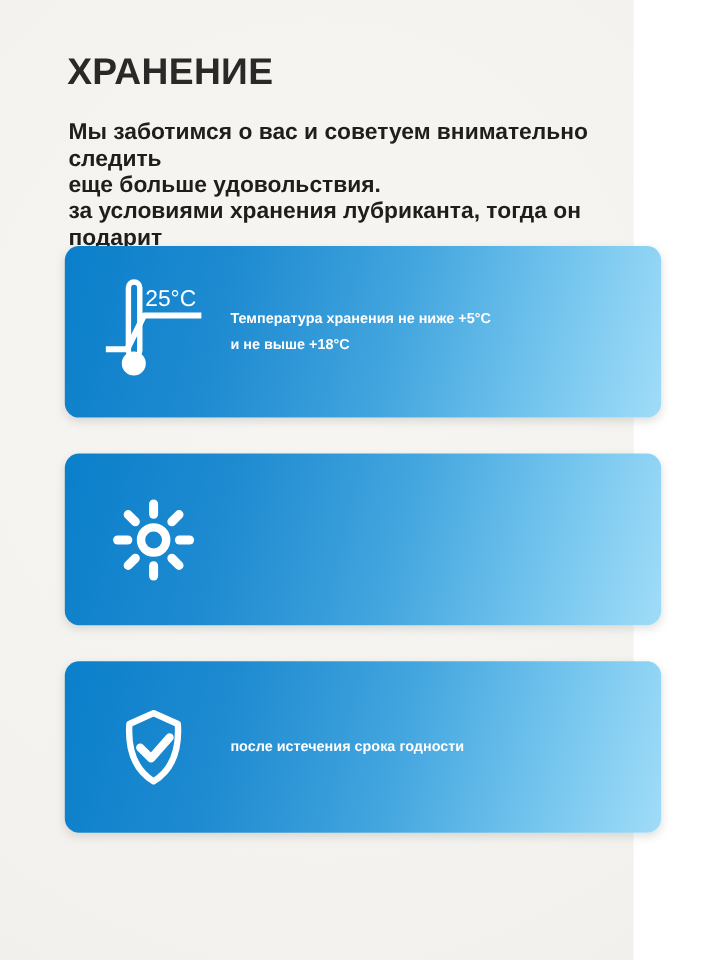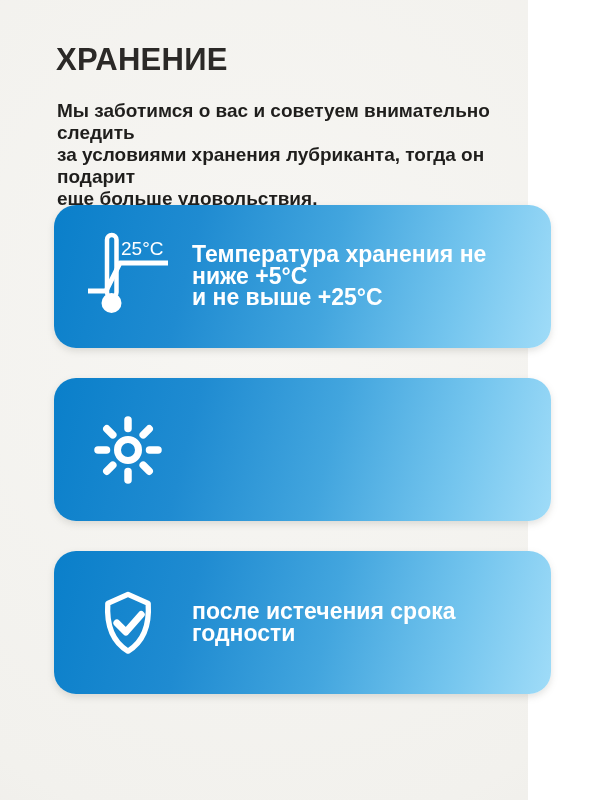--- a/index.html
+++ b/index.html
@@ -19,68 +19,68 @@
   .intro {
     position: absolute; left: 57px; top: 100px; width: 510px; margin: 0;
     font-size: 19px; line-height: 22px; font-weight: 700; color: #1f1e1c;
   }
   .intro-line { display: block; }
   .cards {
     position: absolute; left: 54px; top: 205px; width: 497px;
     display: flex; flex-direction: column; gap: 30px;
   }
   .card {
-    width: 497px; height: 143px; border-radius: 22px;
+    width: 497px; height: 143px; border-radius: 12px;
     background: linear-gradient(104deg, #0a7fca 0%, #1f8bd1 28%, #42a5de 55%, #74c5ee 80%, #a0dcf8 100%);
     box-shadow: 0 3px 7px rgba(125, 122, 112, 0.22);
     display: flex; align-items: center;
     padding: 0 26px 0 26px; box-sizing: border-box;
   }
   .icon-slot {
     width: 96px; min-width: 96px; height: 100px;
     display: flex; align-items: center; justify-content: center;
   }
   .card-text {
     margin-left: 16px; max-width: 336px;
-    color: #ffffff; font-size: 23px; line-height: 21.5px; font-weight: 700;
+    color: #ffffff; font-size: 12px; line-height: 21.5px; font-weight: 700;
   }
   .card-line { display: block; }
   .icon-svg { display: block; }
   .thermo-label {
     font-family: "Liberation Sans", "DejaVu Sans", sans-serif;
     font-weight: 500;
   }
 </style>
 </head>
 <body>
 
 <div class="page">
 
   <h1 class="page-title">ХРАНЕНИЕ</h1>
 
   <p class="intro">
     <span class="intro-line">Мы заботимся о вас и советуем внимательно следить</span>
+    <span class="intro-line">еще больше удовольствия.</span>
     <span class="intro-line">за условиями хранения лубриканта, тогда он подарит</span>
-    <span class="intro-line">еще больше удовольствия.</span>
   </p>
 
   <div class="cards">
 
     <div class="card">
       <div class="icon-slot">
         <svg class="icon-svg" width="80" height="95" viewBox="0 0 80 95" xmlns="http://www.w3.org/2000/svg">
           <polyline points="0,62 18,62 32,34 80,34" fill="none" stroke="#ffffff" stroke-width="5" stroke-linejoin="round"></polyline>
           <rect x="19" y="6" width="9.5" height="62" rx="4.75" fill="none" stroke="#ffffff" stroke-width="4.5"></rect>
           <circle cx="23.5" cy="74" r="10" fill="#ffffff"></circle>
           <text class="thermo-label" x="33" y="26" font-size="19" fill="#ffffff">25°C</text>
         </svg>
       </div>
       <div class="card-text">
         <span class="card-line">Температура хранения не ниже +5°С</span>
-        <span class="card-line">и не выше +25°С</span>
+        <span class="card-line">и не выше +18°С</span>
       </div>
     </div>
 
     <div class="card">
       <div class="icon-slot">
         <svg class="icon-svg" width="76" height="76" viewBox="0 0 76 76" xmlns="http://www.w3.org/2000/svg">
           <circle cx="38" cy="38" r="10.5" fill="none" stroke="#ffffff" stroke-width="7"></circle>
           <g stroke="#ffffff" stroke-width="7.5" stroke-linecap="round">
             <line x1="38" y1="8" x2="38" y2="16.5"></line>
             <line x1="38" y1="59.5" x2="38" y2="68"></line>

